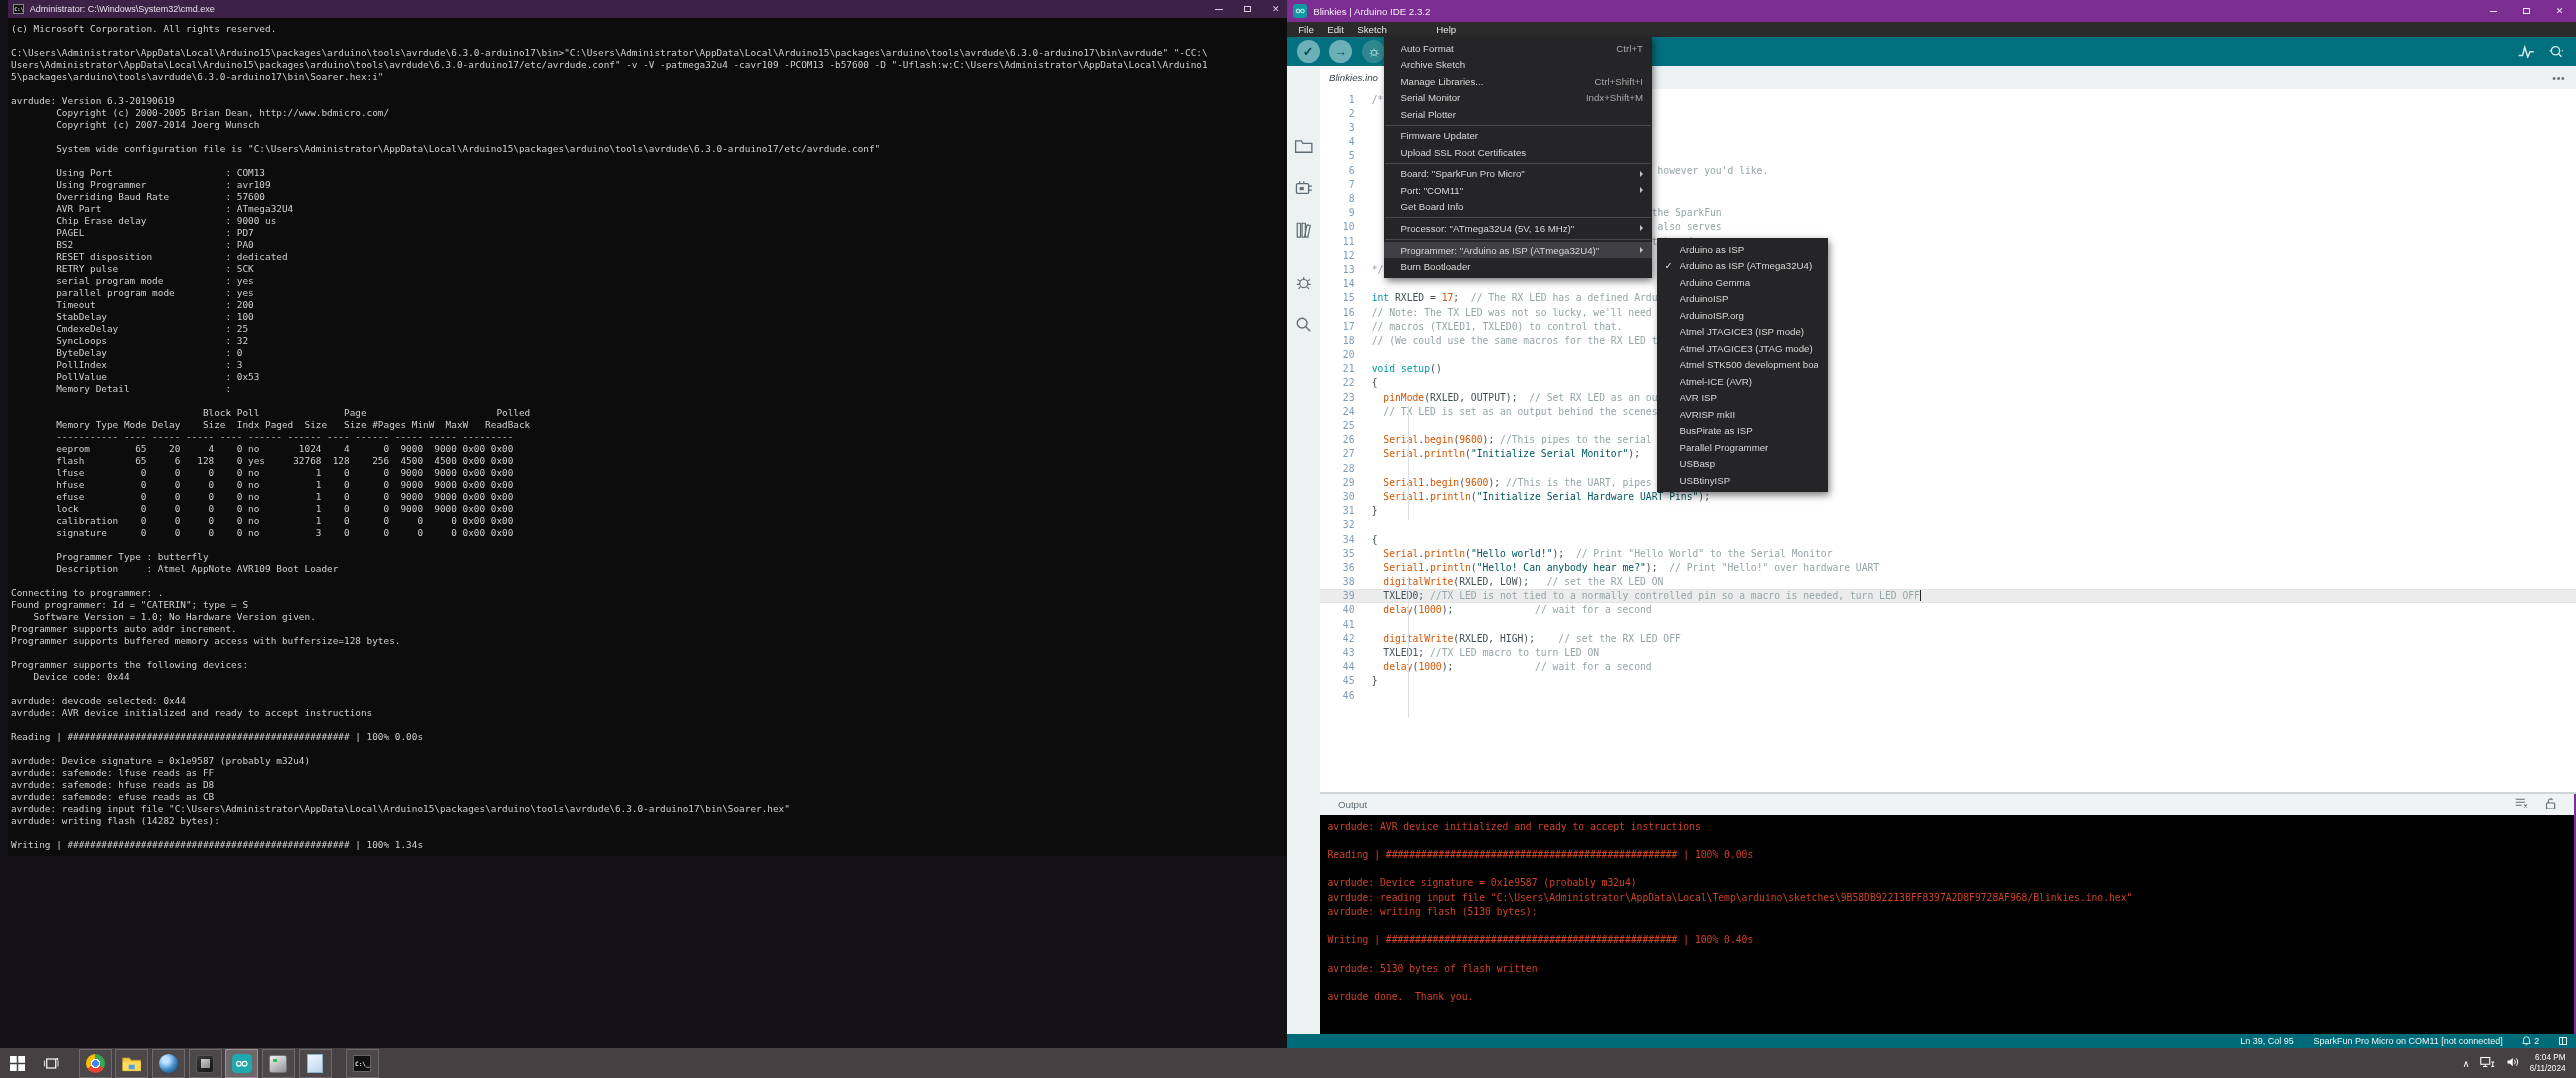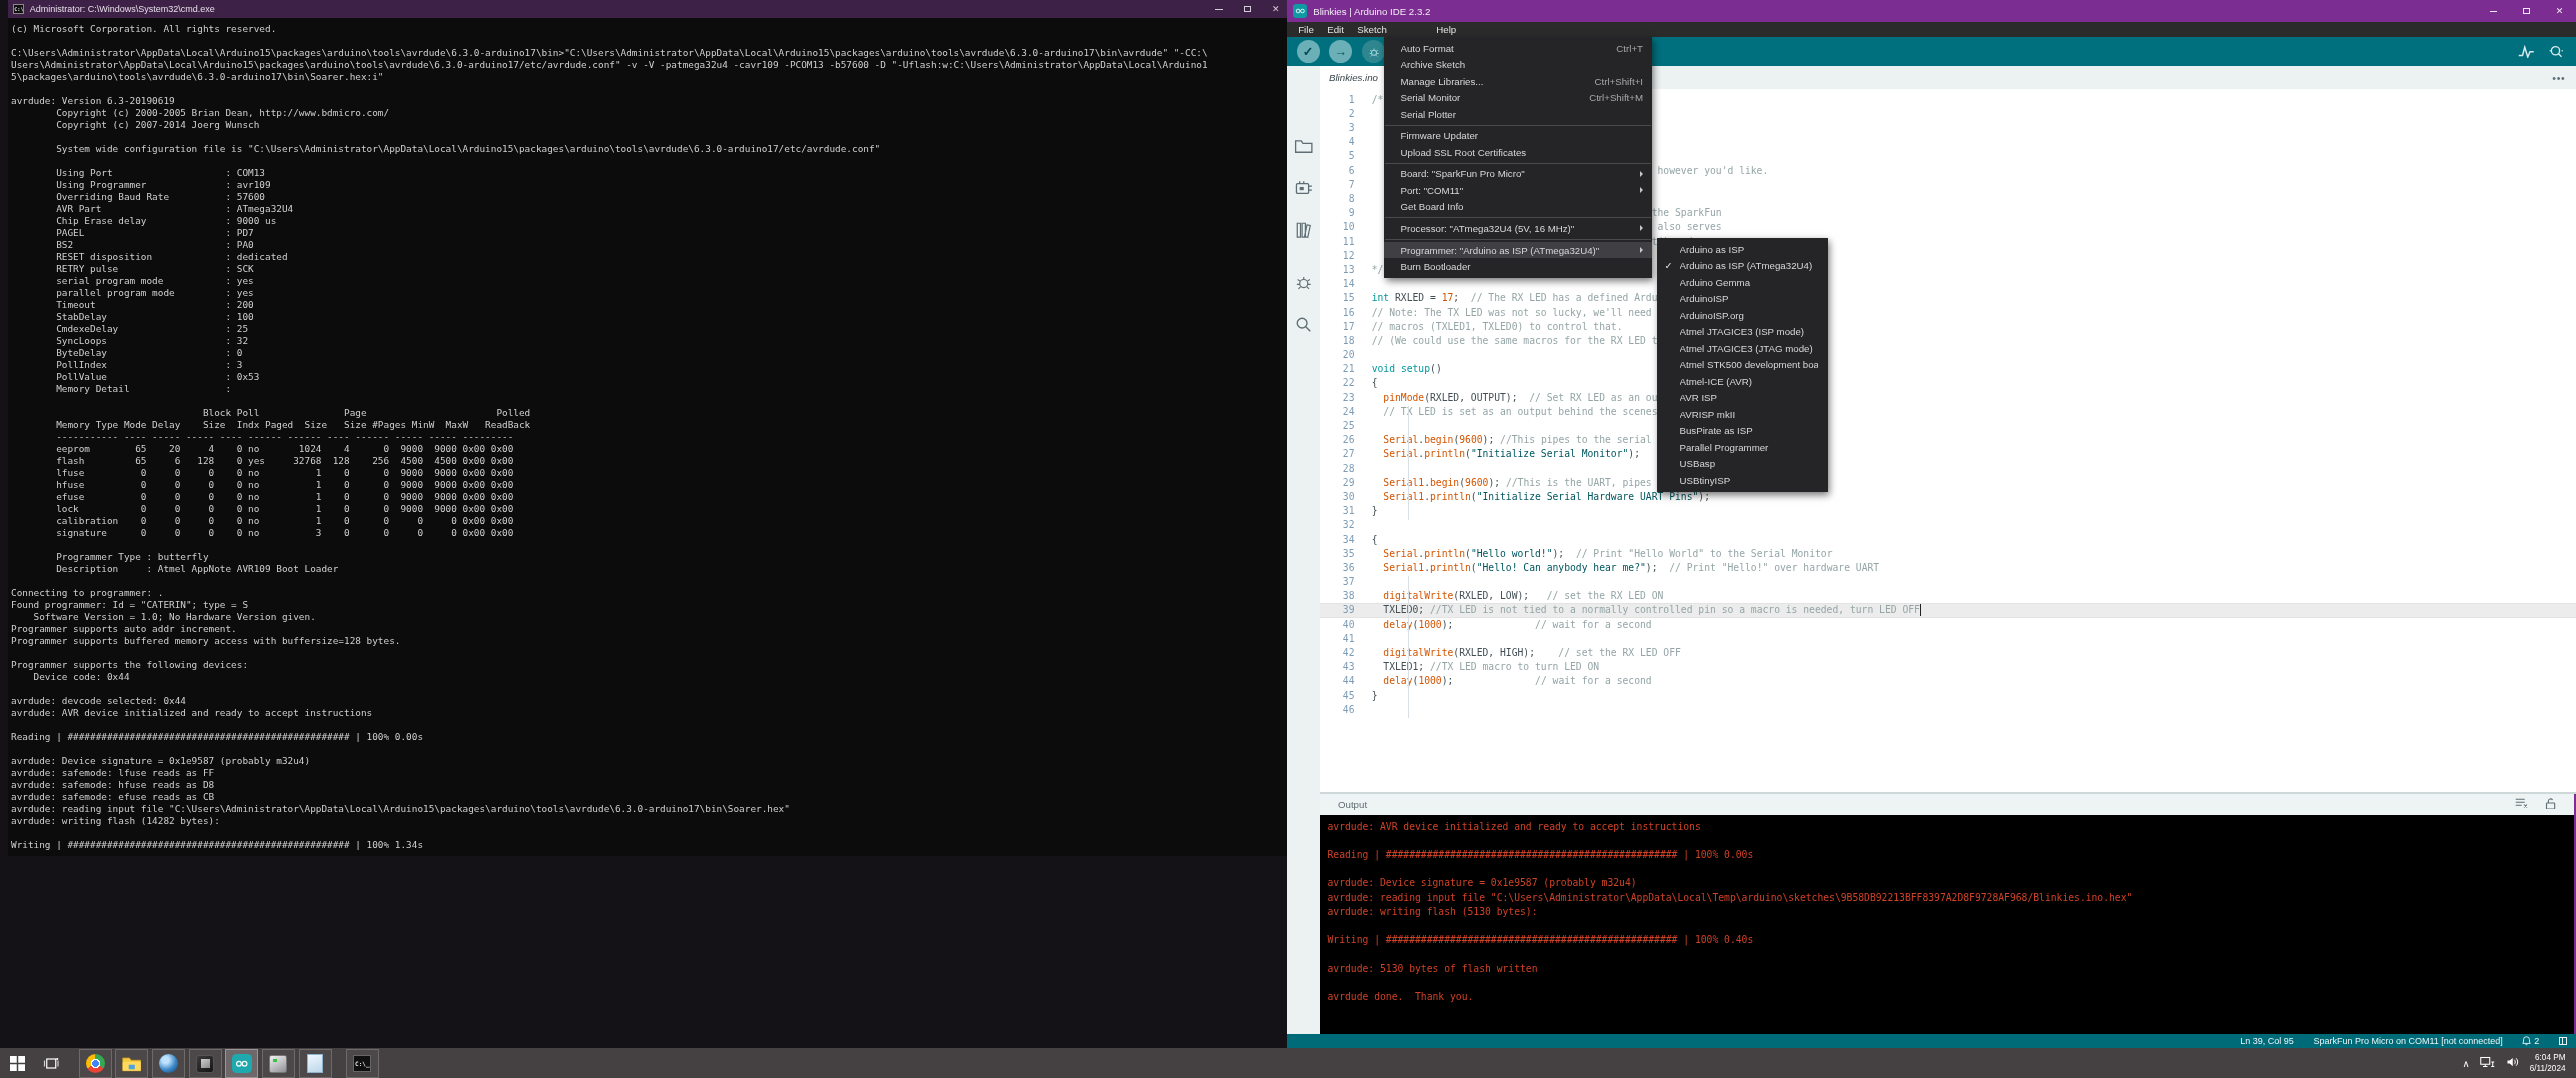--- a/index.html
+++ b/index.html
@@ -324,21 +324,20 @@
       <div class="ed-row"><span class="ed-gutter">26</span><span class="ed-code">  <span class="tok-fn">Serial</span>.<span class="tok-fn">begin</span>(<span class="tok-num">9600</span>); <span class="tok-com">//This pipes to the serial monitor</span></span></div>
       <div class="ed-row"><span class="ed-gutter">27</span><span class="ed-code">  <span class="tok-fn">Serial</span>.<span class="tok-fn">println</span>(<span class="tok-str">"Initialize Serial Monitor"</span>);</span></div>
       <div class="ed-row"><span class="ed-gutter">28</span><span class="ed-code"></span></div>
       <div class="ed-row"><span class="ed-gutter">29</span><span class="ed-code">  <span class="tok-fn">Serial1</span>.<span class="tok-fn">begin</span>(<span class="tok-num">9600</span>); <span class="tok-com">//This is the UART, pipes to sensors attached to board</span></span></div>
       <div class="ed-row"><span class="ed-gutter">30</span><span class="ed-code">  <span class="tok-fn">Serial1</span>.<span class="tok-fn">println</span>(<span class="tok-str">"Initialize Serial Hardware UART Pins"</span>);</span></div>
       <div class="ed-row"><span class="ed-gutter">31</span><span class="ed-code">}</span></div>
       <div class="ed-row"><span class="ed-gutter">32</span><span class="ed-code"></span></div>
       <div class="ed-row"><span class="ed-gutter">34</span><span class="ed-code">{</span></div>
       <div class="ed-row"><span class="ed-gutter">35</span><span class="ed-code">  <span class="tok-fn">Serial</span>.<span class="tok-fn">println</span>(<span class="tok-str">"Hello world!"</span>);  <span class="tok-com">// Print "Hello World" to the Serial Monitor</span></span></div>
       <div class="ed-row"><span class="ed-gutter">36</span><span class="ed-code">  <span class="tok-fn">Serial1</span>.<span class="tok-fn">println</span>(<span class="tok-str">"Hello! Can anybody hear me?"</span>);  <span class="tok-com">// Print "Hello!" over hardware UART</span></span></div>
-      <div class="ed-row"><span class="ed-gutter">37</span><span class="ed-code"></span></div>
       <div class="ed-row"><span class="ed-gutter">38</span><span class="ed-code">  <span class="tok-fn">digitalWrite</span>(RXLED, LOW);   <span class="tok-com">// set the RX LED ON</span></span></div>
       <div class="ed-row hl"><span class="ed-gutter">39</span><span class="ed-code">  TXLED0; <span class="tok-com">//TX LED is not tied to a normally controlled pin so a macro is needed, turn LED OFF</span><span class="caret"></span></span></div>
       <div class="ed-row"><span class="ed-gutter">40</span><span class="ed-code">  <span class="tok-fn">delay</span>(<span class="tok-num">1000</span>);              <span class="tok-com">// wait for a second</span></span></div>
       <div class="ed-row"><span class="ed-gutter">41</span><span class="ed-code"></span></div>
       <div class="ed-row"><span class="ed-gutter">42</span><span class="ed-code">  <span class="tok-fn">digitalWrite</span>(RXLED, HIGH);    <span class="tok-com">// set the RX LED OFF</span></span></div>
       <div class="ed-row"><span class="ed-gutter">43</span><span class="ed-code">  TXLED1; <span class="tok-com">//TX LED macro to turn LED ON</span></span></div>
       <div class="ed-row"><span class="ed-gutter">44</span><span class="ed-code">  <span class="tok-fn">delay</span>(<span class="tok-num">1000</span>);              <span class="tok-com">// wait for a second</span></span></div>
       <div class="ed-row"><span class="ed-gutter">45</span><span class="ed-code">}</span></div>
       <div class="ed-row"><span class="ed-gutter">46</span><span class="ed-code"></span></div>
     </div>
@@ -400,21 +399,21 @@
       </div>
       <div class="menu-item">
         <span class="menu-label">Archive Sketch</span>
       </div>
       <div class="menu-item">
         <span class="menu-label">Manage Libraries...</span>
         <span class="menu-shortcut">Ctrl+Shift+I</span>
       </div>
       <div class="menu-item">
         <span class="menu-label">Serial Monitor</span>
-        <span class="menu-shortcut">Ctrl+Shift+M</span>
+        <span class="menu-shortcut">Indx+Shift+M</span>
       </div>
       <div class="menu-item">
         <span class="menu-label">Serial Plotter</span>
       </div>
       <div class="menu-sep"></div>
       <div class="menu-item">
         <span class="menu-label">Firmware Updater</span>
       </div>
       <div class="menu-item">
         <span class="menu-label">Upload SSL Root Certificates</span>

